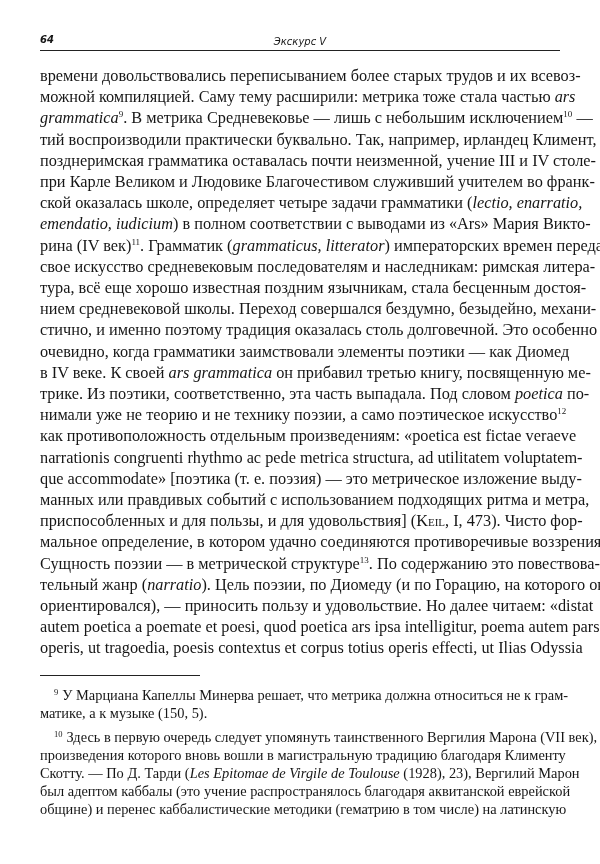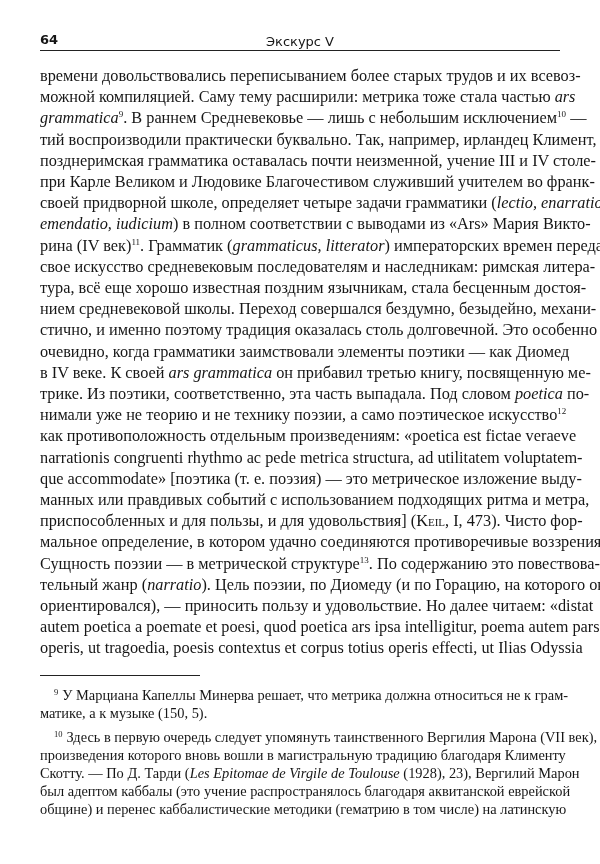--- a/index.html
+++ b/index.html
@@ -1,20 +1,20 @@
 <!DOCTYPE html>
 <html><head>
   <meta charset="utf-8">
   <style>
     html, body { margin: 0; padding: 0; background: #ffffff; }
     body { width: 600px; height: 864px; overflow: hidden; position: relative; color: #161616; }
     .page { position: absolute; left: 40px; top: 30px; width: 520px; }
     .running-head {
       position: relative; height: 20px; border-bottom: 1.5px solid #222;
-      font-family: "DejaVu Sans", sans-serif; font-size: 13px; line-height: 20px;
+      font-family: "DejaVu Sans", sans-serif; font-size: 10px; line-height: 20px; font-style: italic;
     }
     .page-num { position: absolute; left: 0; top: 0; font-weight: bold; }
     .chapter { position: absolute; left: 0; right: 0; top: 2px; text-align: center; }
     .body-text {
       margin-top: 14px;
       font-family: "Liberation Serif", serif; font-size: 16.3px; line-height: 21.2px;
       text-align: justify; hyphens: manual;
     }
     .body-text .ln { display: block; text-align-last: justify; white-space: nowrap; }
     sup { font-size: 9px; line-height: 0; vertical-align: 6px; }
@@ -35,25 +35,25 @@
 
 <div class="page">
   <div class="running-head">
     <span class="page-num">64</span>
     <span class="chapter">Экскурс V</span>
   </div>
 
   <div class="body-text">
     <span class="ln">времени довольствовались переписыванием более старых трудов и их всевоз-</span>
     <span class="ln"><span>можной компиляцией. Саму тему расширили: метрика тоже стала частью </span><i>ars</i></span>
-    <span class="ln"><i>grammatica</i><sup>9</sup><span>. В раннем Средневековье — лишь с небольшим исключением</span><sup>10</sup><span> —</span></span>
+    <span class="ln"><i>grammatica</i><sup>9</sup><span>. В метрика Средневековье — лишь с небольшим исключением</span><sup>10</sup><span> —</span></span>
     <span class="ln">тий воспроизводили практически буквально. Так, например, ирландец Климент,</span>
     <span class="ln">позднеримская грамматика оставалась почти неизменной, учение III и IV столе-</span>
     <span class="ln">при Карле Великом и Людовике Благочестивом служивший учителем во франк-</span>
-    <span class="ln"><span>своей придворной школе, определяет четыре задачи грамматики (</span><i>lectio, enarratio,</i></span>
+    <span class="ln"><span>ской оказалась школе, определяет четыре задачи грамматики (</span><i>lectio, enarratio,</i></span>
     <span class="ln"><i>emendatio, iudicium</i><span>) в полном соответствии с выводами из «Ars» Мария Викто-</span></span>
     <span class="ln"><span>рина (IV век)</span><sup>11</sup><span>. Грамматик (</span><i>grammaticus, litterator</i><span>) императорских времен передал</span></span>
     <span class="ln">свое искусство средневековым последователям и наследникам: римская литера-</span>
     <span class="ln">тура, всё еще хорошо известная поздним язычникам, стала бесценным достоя-</span>
     <span class="ln">нием средневековой школы. Переход совершался бездумно, безыдейно, механи-</span>
     <span class="ln">стично, и именно поэтому традиция оказалась столь долговечной. Это особенно</span>
     <span class="ln">очевидно, когда грамматики заимствовали элементы поэтики — как Диомед</span>
     <span class="ln"><span>в IV веке. К своей </span><i>ars grammatica</i><span> он прибавил третью книгу, посвященную ме-</span></span>
     <span class="ln"><span>трике. Из поэтики, соответственно, эта часть выпадала. Под словом </span><i>poetica</i><span> по-</span></span>
     <span class="ln"><span>нимали уже не теорию и не технику поэзии, а само поэтическое искусство</span><sup>12</sup></span>

